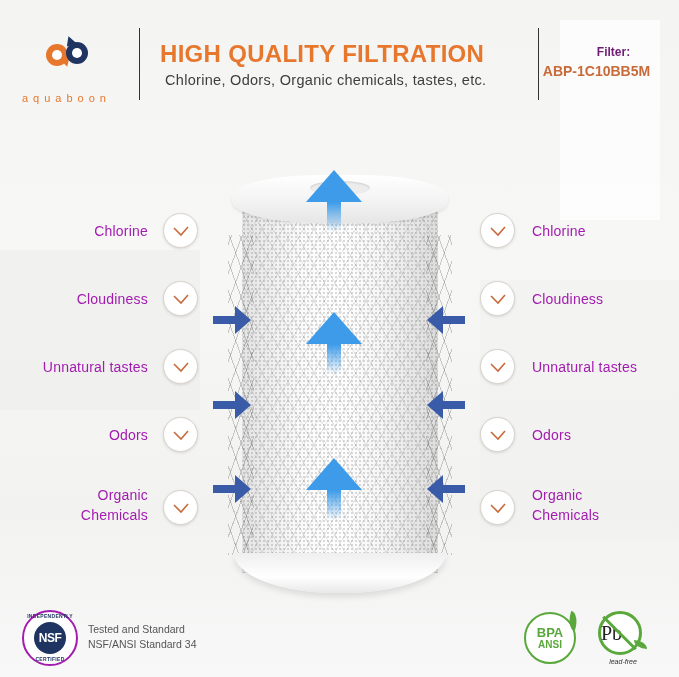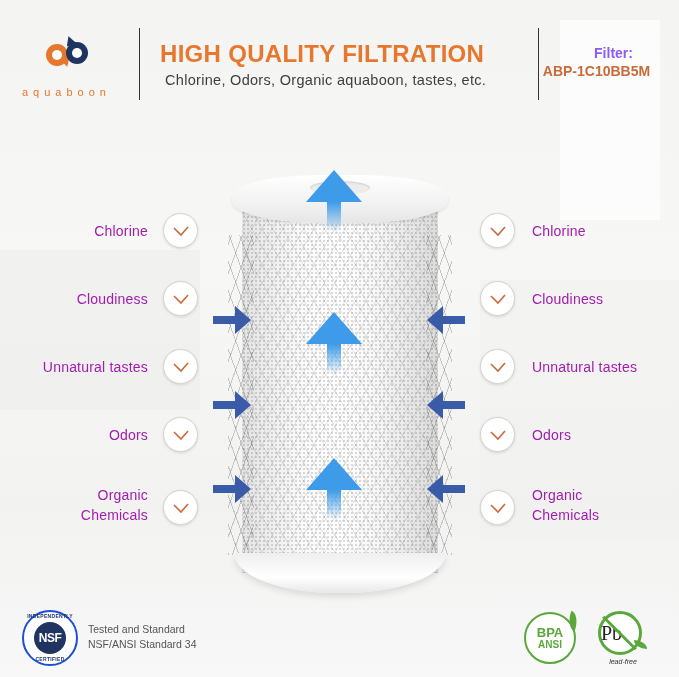--- a/index.html
+++ b/index.html
@@ -18,29 +18,29 @@
 
   
   .logo { position: absolute; left: 22px; top: 36px; width: 100px; }
   .logo-mark { position: relative; width: 46px; height: 38px; margin-left: 24px; }
   .logo-a { position: absolute; left: 0; top: 8px; width: 22px; height: 22px; border-radius: 50%; background: #e8772e; }
   .logo-a::after { content: ""; position: absolute; left: 6px; top: 6px; width: 10px; height: 10px; border-radius: 50%; background: #fff; }
   .logo-a-tail { position: absolute; left: 15px; top: 22px; width: 0; height: 0; border-left: 5px solid transparent; border-right: 5px solid transparent; border-top: 9px solid #e8772e; transform: rotate(-15deg); }
   .logo-b { position: absolute; left: 20px; top: 6px; width: 22px; height: 22px; border-radius: 50%; background: #1f3460; }
   .logo-b::after { content: ""; position: absolute; left: 6px; top: 6px; width: 10px; height: 10px; border-radius: 50%; background: #fff; }
   .logo-b-tail { position: absolute; left: 19px; top: 0px; width: 0; height: 0; border-left: 5px solid transparent; border-right: 5px solid transparent; border-bottom: 9px solid #1f3460; transform: rotate(-20deg); }
-  .logo-text { font-size: 11px; letter-spacing: 5px; color: #e8772e; margin-top: 12px; white-space: nowrap; }
+  .logo-text { font-size: 11px; letter-spacing: 5px; color: #e8772e; margin-top: 18px; white-space: nowrap; }
 
   .vline { position: absolute; width: 1px; background: #333; }
   .vline-1 { left: 139px; top: 28px; height: 72px; }
   .vline-2 { left: 538px; top: 28px; height: 72px; }
 
   .headline { position: absolute; left: 160px; top: 40px; font-size: 24px; font-weight: 900; color: #e8772e; letter-spacing: 0.3px; white-space: nowrap; text-align: center; }
   .subline { position: absolute; left: 165px; top: 72px; font-size: 14.5px; color: #3e3e3e; white-space: nowrap; letter-spacing: 0.3px; }
-  .filter-label { position: absolute; left: 548px; top: 45px; width: 131px; text-align: center; font-size: 14px; font-weight: 700; color: #8b5cf6; }
+  .filter-label { position: absolute; left: 548px; top: 45px; width: 131px; text-align: center; font-size: 12px; font-weight: 700; color: #701a75; }
   .filter-model { position: absolute; left: 529px; top: 63px; width: 135px; text-align: center; font-size: 14px; font-weight: 700; color: #c86a3a; white-space: nowrap; }
 
   
   .cartridge { position: absolute; left: 232px; top: 175px; width: 216px; height: 420px; }
   .cart-body {
     position: absolute; left: 10px; top: 28px; width: 196px; height: 370px;
     background:
       repeating-linear-gradient(60deg, rgba(120,120,120,0.18) 0 1px, transparent 1px 9px),
       repeating-linear-gradient(-60deg, rgba(120,120,120,0.18) 0 1px, transparent 1px 9px),
       radial-gradient(circle, rgba(90,90,90,0.22) 0.8px, transparent 1.2px) 0 0 / 4px 4px,
@@ -95,21 +95,21 @@
   .check-circle svg { width: 16px; height: 12px; }
   .benefit-label { font-size: 14px; color: #a21caf; line-height: 20px; letter-spacing: 0.2px; }
   .left-list .benefit { right: 481px; flex-direction: row; }
   .left-list .benefit-label { text-align: right; margin-right: 15px; }
   .right-list .benefit { left: 480px; }
   .right-list .benefit-label { margin-left: 17px; }
   .b1 { top: 213px; } .b2 { top: 281px; } .b3 { top: 349px; } .b4 { top: 417px; } .b5 { top: 485px; align-items: flex-end; }
   .label-2line { white-space: pre-line; }
 
   
-  .nsf { position: absolute; left: 22px; top: 610px; width: 56px; height: 56px; border-radius: 50%; border: 2px solid #1d4ed8; background: #fff; }
+  .nsf { position: absolute; left: 22px; top: 610px; width: 56px; height: 56px; border-radius: 50%; border: 2px solid #a21caf; background: #fff; }
   .nsf-inner { position: absolute; left: 10px; top: 10px; width: 32px; height: 32px; border-radius: 50%; background: #1f3460; color: #fff; font-size: 12px; font-weight: 900; display: flex; align-items: center; justify-content: center; letter-spacing: -0.5px; }
   .nsf-top { position: absolute; left: 0; top: 1px; width: 52px; text-align: center; font-size: 5px; font-weight: 700; color: #1f3460; letter-spacing: 0.3px; }
   .nsf-bottom { position: absolute; left: 0; top: 44px; width: 52px; text-align: center; font-size: 5px; font-weight: 700; color: #1f3460; letter-spacing: 0.3px; }
   .cert-text { position: absolute; left: 88px; top: 622px; font-size: 10.5px; line-height: 15px; color: #555; }
 
   .bpa { position: absolute; left: 524px; top: 612px; width: 52px; height: 52px; border-radius: 50%; border: 2.5px solid #5aa83c; background: #fff; color: #5aa83c; font-weight: 700; display: flex; flex-direction: column; align-items: center; justify-content: center; }
   .bpa-1 { font-size: 13px; line-height: 13px; }
   .bpa-2 { font-size: 10px; line-height: 12px; }
   .bpa-leaf { position: absolute; left: 568px; top: 612px; width: 10px; height: 18px; background: #5aa83c; border-radius: 0 100% 0 100%; transform: rotate(20deg); }
 
@@ -130,21 +130,21 @@
   <div class="logo-mark">
     <div class="logo-a"></div>
     <div class="logo-a-tail"></div>
     <div class="logo-b-tail"></div>
     <div class="logo-b"></div>
   </div>
   <div class="logo-text">aquaboon</div>
 </div>
 <div class="vline vline-1"></div>
 <div class="headline">HIGH QUALITY FILTRATION</div>
-<div class="subline">Chlorine, Odors, Organic aquaboon, tastes, etc.</div>
+<div class="subline">Chlorine, Odors, Organic chemicals, tastes, etc.</div>
 <div class="vline vline-2"></div>
 <div class="filter-label">Filter:</div>
 <div class="filter-model">ABP-1C10BB5M</div>
 
 <div class="cartridge">
   <div class="cart-body"></div>
   <div class="cart-mesh-left"></div>
   <div class="cart-mesh-right"></div>
   <div class="cart-bottom"></div>
   <div class="cart-top">

